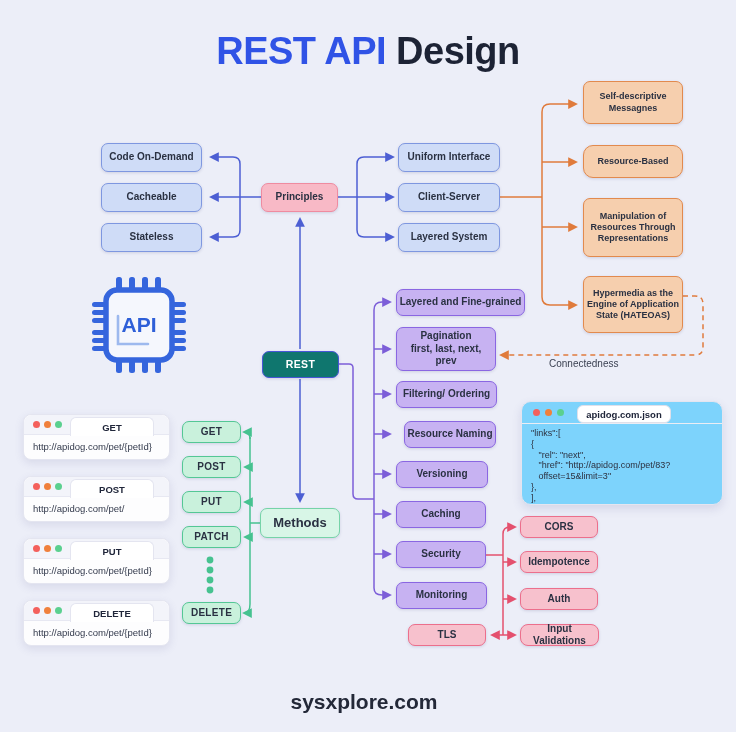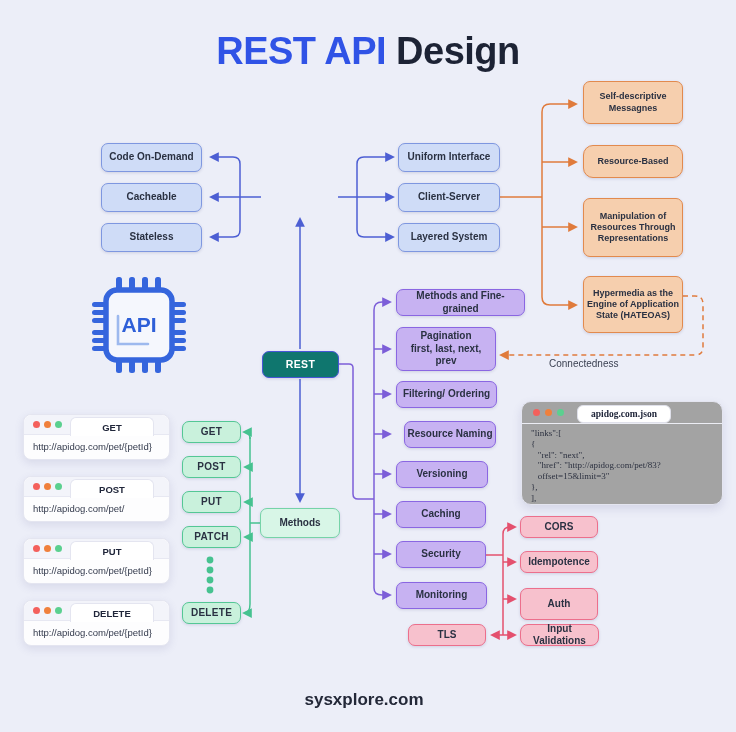--- a/index.html
+++ b/index.html
@@ -8,50 +8,50 @@
     position:relative; width:736px; height:732px; overflow:hidden;
     background:
       radial-gradient(45% 35% at 10% 78%, rgba(219,246,232,0.55), rgba(219,246,232,0) 70%),
       radial-gradient(80% 60% at 48% 42%, rgba(255,255,255,0.9), rgba(255,255,255,0) 65%),
       linear-gradient(135deg,#dde3f8 0%,#ecevfa 30%,#f2f0fb 55%,#e3d6f6 100%);
   }
   .title{position:absolute; top:30px; left:0; width:736px; text-align:center;
     font-size:38px; font-weight:800; letter-spacing:-0.5px; color:#1d2335;}
   .title .hl{color:#3053e6;}
   .footer{position:absolute; top:690px; left:0; width:728px; text-align:center;
-    font-size:17px; font-weight:600; color:#232838;}
+    font-size:21px; font-weight:600; color:#232838;}
   .node{position:absolute; display:flex; flex-direction:column; align-items:center; justify-content:center;
     text-align:center; border-radius:7px; font-size:10px; font-weight:600; color:#2a3142;
     box-shadow:0 1px 3px rgba(70,70,130,0.18); line-height:1.25; box-sizing:border-box; padding:2px;}
   .blue   {background:#cfdcf7; border:1.3px solid #7e97e0;}
   .pinkhub{background:#f8b9c6; border:1.3px solid #ef8ba0;}
   .orange {background:#f6cfae; border:1.3px solid #e28a4e; font-size:9px;}
   .purple {background:#c7b2f2; border:1.3px solid #8a66e2;}
   .green  {background:#c9f1dc; border:1.3px solid #54c795; letter-spacing:0.3px;}
-  .greenhub{background:#d8f6e7; border:1.3px solid #76d3a8; font-size:10px;}
+  .greenhub{background:#d8f6e7; border:1.3px solid #76d3a8; font-size:13px;}
   .resthub{background:#0f766e; border:1.3px solid #4656d6; color:#ffffff; font-size:10.5px; letter-spacing:0.4px;}
   .pinkbox{background:#f7c1cd; border:1.3px solid #ec6f8c;}
   .sub{font-weight:600;}
   .conn-label{position:absolute; left:549px; top:358px; width:110px; text-align:left;
     font-size:10px; font-weight:500; color:#3b4152;}
   
   .card{position:absolute; left:23px; width:147px; height:46px; background:#fdfdfe;
     border:1px solid #e4e5f0; border-radius:8px; box-shadow:0 3px 8px rgba(90,90,150,0.14); box-sizing:border-box;}
   .card-head{position:relative; height:19px; background:#f3f4fa; border-bottom:1px solid #e7e8f2; border-radius:8px 8px 0 0;}
   .dot{position:absolute; top:6px; width:7px; height:7px; border-radius:50%;}
   .dot.r{left:9px;  background:#f4605c;}
   .dot.o{left:20px; background:#f0803c;}
   .dot.g{left:31px; background:#5bd08f;}
   .card-tab{position:absolute; left:46px; top:2px; width:82px; height:18px; background:#ffffff;
     border:1px solid #e4e5f0; border-bottom:none; border-radius:6px 6px 0 0; z-index:2;
     display:flex; align-items:center; justify-content:center; font-weight:700; font-size:9.5px; color:#20263a;}
   .card-url{margin-top:6px; padding-left:9px; font-size:9.5px; color:#333a4c; text-align:left;}
   
-  .jsoncard{position:absolute; left:521px; top:401px; width:202px; height:104px; background:#a3a3a3;
-    border:1px solid #e4e5f0; border-radius:10px; box-shadow:0 4px 10px rgba(90,90,150,0.16); box-sizing:border-box;font-family:Liberation Serif, serif;}
+  .jsoncard{position:absolute; left:521px; top:401px; width:202px; height:104px; background:#7dd3fc;
+    border:1px solid #e4e5f0; border-radius:10px; box-shadow:0 4px 10px rgba(90,90,150,0.16); box-sizing:border-box;}
   .json-head{position:relative; height:21px; border-bottom:1px solid #ecedf4; border-radius:10px 10px 0 0;}
   .json-head .dot{top:7px;}
   .json-head .dot.r{left:11px;} .json-head .dot.o{left:23px;} .json-head .dot.g{left:35px;}
   .json-tab{position:absolute; left:55px; top:3px; width:92px; height:16px; background:#ffffff;
     border:1px solid #dfe0ea; border-radius:6px; display:flex; align-items:center; justify-content:center;
     font-weight:700; font-size:9.5px; color:#20263a;}
   .code{padding:4px 0 0 9px; font-size:9px; line-height:10.8px; color:#2c3140; font-weight:500;}
   .code div{white-space:pre;}
   svg.lines{position:absolute; left:0; top:0; pointer-events:none;}
   .chip{position:absolute; left:84px; top:274px;}
@@ -142,33 +142,34 @@
     </g>
   </svg>
 
   <div class="title">
     <span class="hl">REST API</span><span> Design</span>
   </div>
 
   <div class="node blue" style="left:101px;top:143px;width:101px;height:29px;">Code On-Demand</div>
   <div class="node blue" style="left:101px;top:183px;width:101px;height:29px;">Cacheable</div>
   <div class="node blue" style="left:101px;top:223px;width:101px;height:29px;">Stateless</div>
+  <div class="node pinkhub" style="left:261px;top:183px;width:77px;height:29px;">Principles</div>
   <div class="node blue" style="left:398px;top:143px;width:102px;height:29px;">Uniform Interface</div>
   <div class="node blue" style="left:398px;top:183px;width:102px;height:29px;">Client-Server</div>
   <div class="node blue" style="left:398px;top:223px;width:102px;height:29px;">Layered System</div>
 
   <div class="node orange" style="left:583px;top:81px;width:100px;height:43px;">Self-descriptive Messagnes</div>
   <div class="node orange" style="left:583px;top:145px;width:100px;height:33px;border-radius:10px;">Resource-Based</div>
   <div class="node orange" style="left:583px;top:198px;width:100px;height:59px;">Manipulation of Resources Through Representations</div>
   <div class="node orange" style="left:583px;top:276px;width:100px;height:57px;">Hypermedia as the Engine of Application State (HATEOAS)</div>
   <div class="conn-label">Connectedness</div>
 
   <div class="node resthub" style="left:262px;top:351px;width:77px;height:27px;">REST</div>
 
-  <div class="node purple" style="left:396px;top:289px;width:129px;height:27px;">Methods and Fine-grained</div>
+  <div class="node purple" style="left:396px;top:289px;width:129px;height:27px;">Layered and Fine-grained</div>
   <div class="node purple" style="left:396px;top:327px;width:100px;height:44px;">
     <span>Pagination</span>
     <span class="sub">first, last, next, prev</span>
   </div>
   <div class="node purple" style="left:396px;top:381px;width:101px;height:27px;">Filtering/ Ordering</div>
   <div class="node purple" style="left:396px;top:421px;width:92px;height:27px;margin-left:8px;">Resource Naming</div>
   <div class="node purple" style="left:396px;top:461px;width:92px;height:27px;">Versioning</div>
   <div class="node purple" style="left:396px;top:501px;width:90px;height:27px;">Caching</div>
   <div class="node purple" style="left:396px;top:541px;width:90px;height:27px;">Security</div>
   <div class="node purple" style="left:396px;top:582px;width:91px;height:27px;">Monitoring</div>
@@ -230,21 +231,21 @@
       <div>   "rel": "next",</div>
       <div>   "href": "http://apidog.com/pet/83?</div>
       <div>   offset=15&amp;limit=3"</div>
       <div>},</div>
       <div>],</div>
     </div>
   </div>
 
   <div class="node pinkbox" style="left:520px;top:516px;width:78px;height:22px;">CORS</div>
   <div class="node pinkbox" style="left:520px;top:551px;width:78px;height:22px;">Idempotence</div>
-  <div class="node pinkbox" style="left:520px;top:588px;width:78px;height:32px;">Auth</div>
+  <div class="node pinkbox" style="left:520px;top:588px;width:78px;height:22px;">Auth</div>
   <div class="node pinkbox" style="left:520px;top:624px;width:79px;height:22px;border-radius:8px;">Input Validations</div>
   <div class="node pinkbox" style="left:408px;top:624px;width:78px;height:22px;">TLS</div>
 
   <svg class="chip" width="110" height="108" viewBox="0 0 110 108">
     <g fill="#3565dd">
       <rect x="32" y="3" width="6" height="13" rx="2.5"></rect>
         <rect x="45" y="3" width="6" height="13" rx="2.5"></rect>
       <rect x="58" y="3" width="6" height="13" rx="2.5"></rect>
         <rect x="71" y="3" width="6" height="13" rx="2.5"></rect>
       <rect x="32" y="86" width="6" height="13" rx="2.5"></rect>

